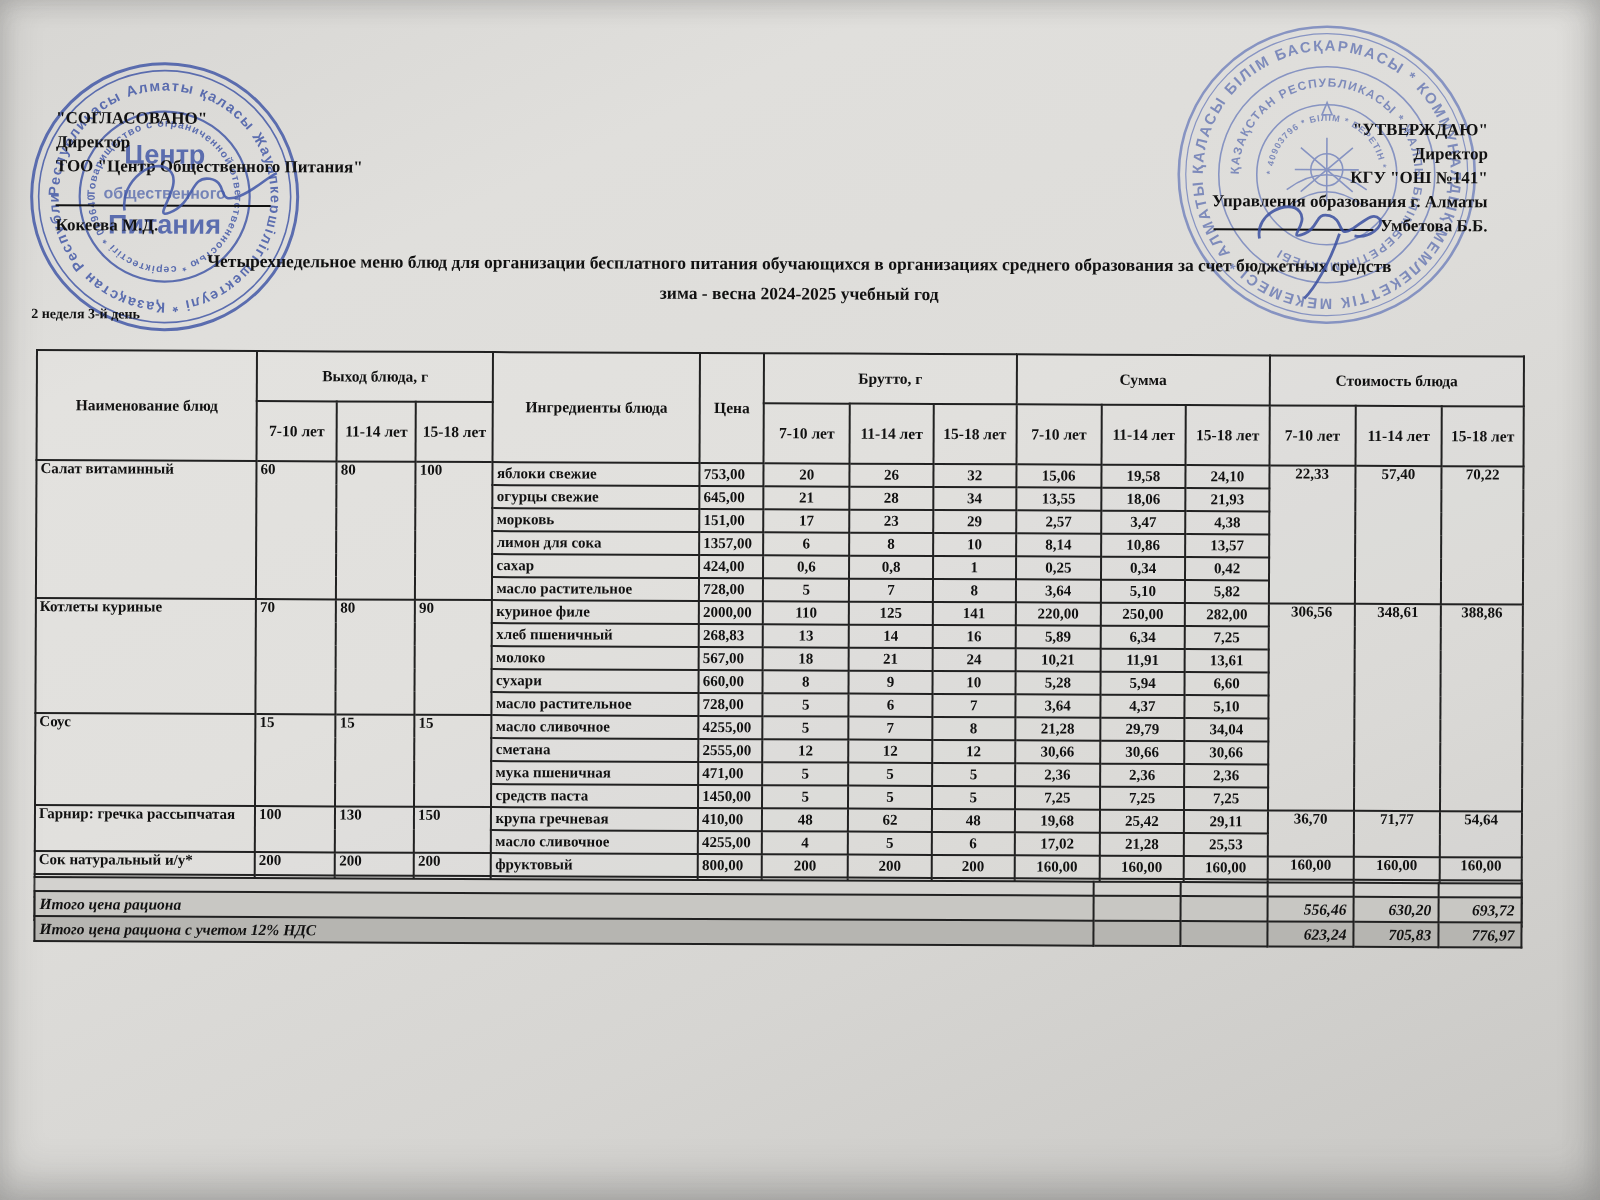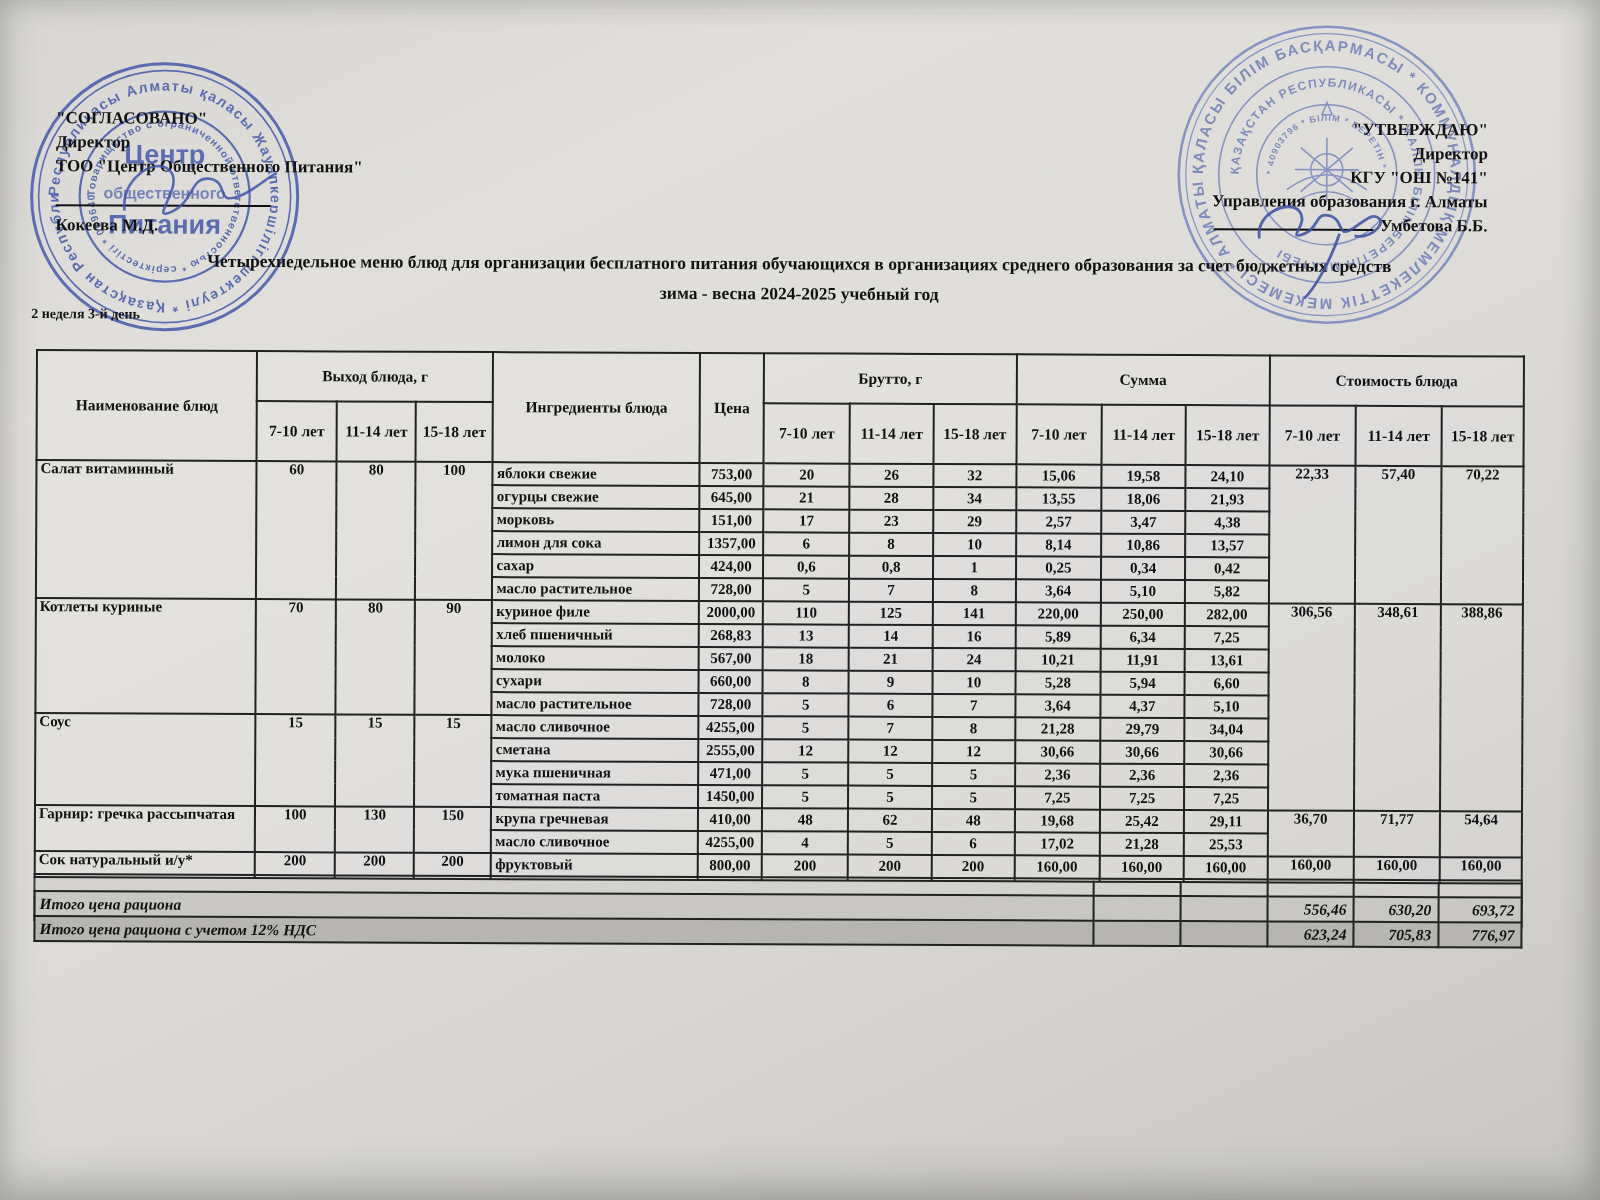--- a/index.html
+++ b/index.html
@@ -29,23 +29,23 @@
 
   
   table{border-collapse:collapse;table-layout:fixed;}
   .menu{position:absolute;left:37px;top:349px;width:1489px;background:rgba(255,255,255,.10);z-index:3;}
   .menu th,.menu td{border:2px solid #212121;font-weight:bold;font-size:15px;padding:0 3px;line-height:1.06;overflow:hidden;white-space:nowrap;}
   .menu thead th{font-size:15.5px;text-align:center;padding:2px 2px;}
   .menu thead tr.h1 th{height:44px;}
   .menu thead tr.h2 th{height:54px;}
   .menu tbody td{height:21px;}
   .c-dish{text-align:left;vertical-align:top;padding-left:4px;}
-  .c-out{text-align:center;vertical-align:top;padding-top:1px;}
+  .c-out{text-align:left;vertical-align:top;padding-top:1px;}
   .c-ing{text-align:left;padding-left:4px;}
-  .c-price{text-align:center;padding-right:7px;font-family:Liberation Serif, serif;}
+  .c-price{text-align:left;padding-right:7px;font-family:Liberation Serif, serif;}
   .c-num{text-align:center;}
   .c-cost{text-align:center;vertical-align:top;padding-top:1px;}
 
   
   .totals{position:absolute;left:37px;top:876px;width:1489px;z-index:3;}
   .totals td{border:2px solid #212121;font-size:15.5px;padding:0 4px;}
   .totals tr.t-gap td{height:12px;border-left-color:rgba(33,33,33,.55);background:#d3d2cf;}
   .totals tr.t-row td{height:23px;font-weight:bold;font-style:italic;}
   .totals tr.t-row1 td{background:#c8c7c3;}
   .totals tr.t-row2 td{background:#b6b5b1;}
@@ -316,21 +316,21 @@
             <td class="c-ing">мука пшеничная</td>
             <td class="c-price">471,00</td>
             <td class="c-num">5</td>
             <td class="c-num">5</td>
             <td class="c-num">5</td>
             <td class="c-num">2,36</td>
             <td class="c-num">2,36</td>
             <td class="c-num">2,36</td>
           </tr>
           <tr>
-            <td class="c-ing">томатная паста</td>
+            <td class="c-ing">средств паста</td>
             <td class="c-price">1450,00</td>
             <td class="c-num">5</td>
             <td class="c-num">5</td>
             <td class="c-num">5</td>
             <td class="c-num">7,25</td>
             <td class="c-num">7,25</td>
             <td class="c-num">7,25</td>
           </tr>
           <tr>
             <td rowspan="2" class="c-dish">Гарнир: гречка рассыпчатая</td>

